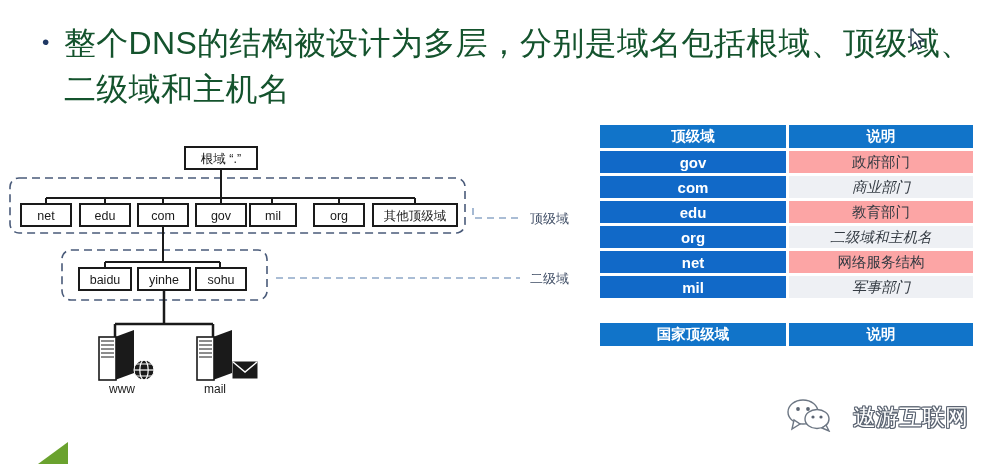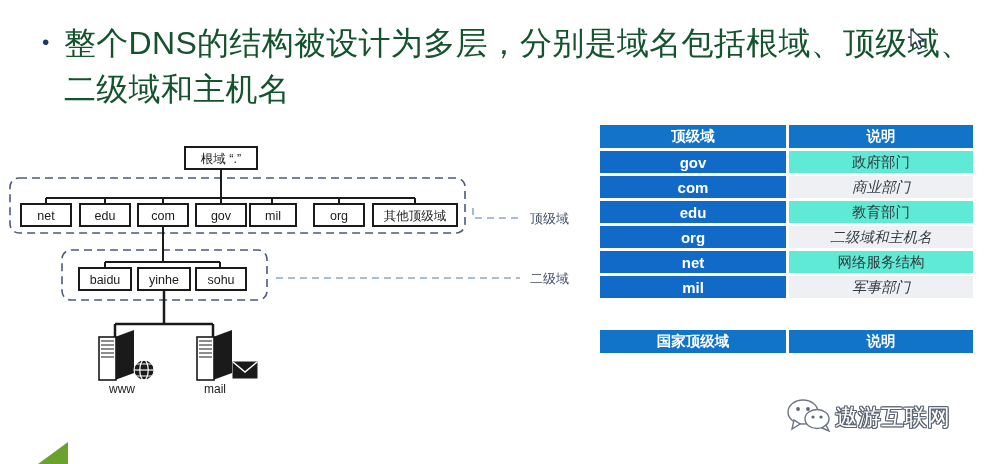--- a/index.html
+++ b/index.html
@@ -61,21 +61,21 @@
     border-spacing: 3px 3px;
     table-layout: fixed;
   }
   #tld-table {
     left: 597px;
     top: 122px;
     width: 370px;
   }
   #cc-table {
     left: 597px;
-    top: 327px;
+    top: 320px;
     width: 370px;
   }
   .domain-table col.c1 { width: 186px; }
   .domain-table col.c2 { width: 184px; }
 
   .domain-table th {
     background: #1174C9;
     color: #ffffff;
     font-size: 14.5px;
     font-weight: bold;
@@ -93,31 +93,31 @@
     text-align: center;
     padding: 0;
   }
   .domain-table td.desc {
     color: #333a42;
     font-size: 14.5px;
     height: 22px;
     text-align: center;
     padding: 0;
   }
-  .domain-table tr.odd td.desc  { background: #5eead4; }
+  .domain-table tr.odd td.desc  { background: #fca5a5; }
   .domain-table tr.even td.desc { background: #eef0f4; font-style: italic; }
 
   
   #watermark {
     position: absolute;
     left: 786px;
     top: 399px;
     display: flex;
     align-items: center;
-    gap: 3px;
+    gap: 21px;
     pointer-events: none;
   }
   #watermark .wm-text {
     font-size: 23px;
     color: #ffffff;
     font-weight: 500;
     text-shadow:
        1px 0 0 #5b6472, -1px 0 0 #5b6472,
        0 1px 0 #5b6472, 0 -1px 0 #5b6472,
        1px 1px 0 #5b6472, -1px -1px 0 #5b6472,

